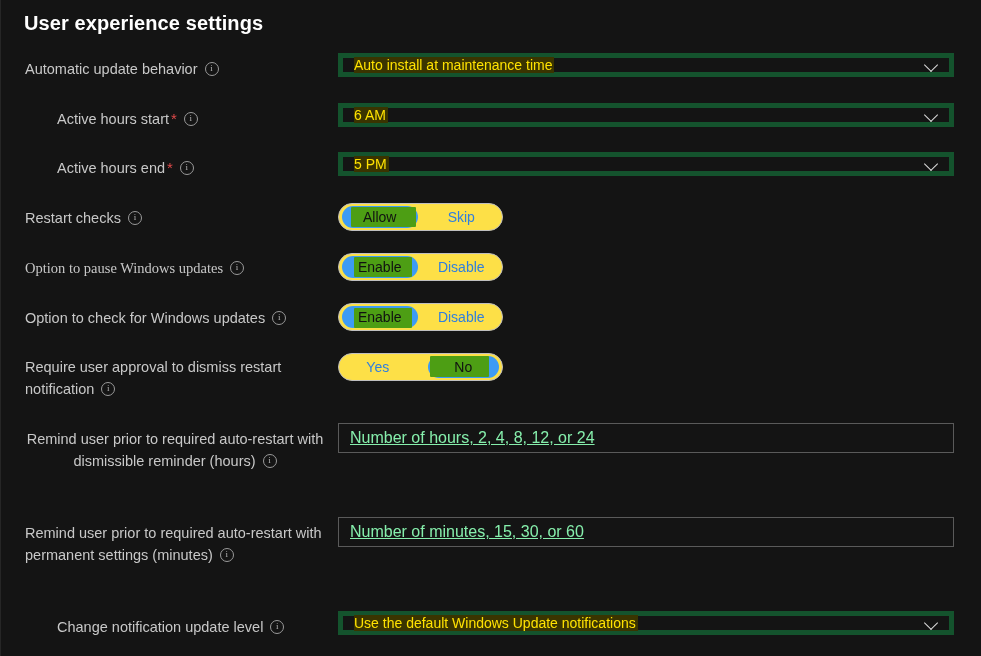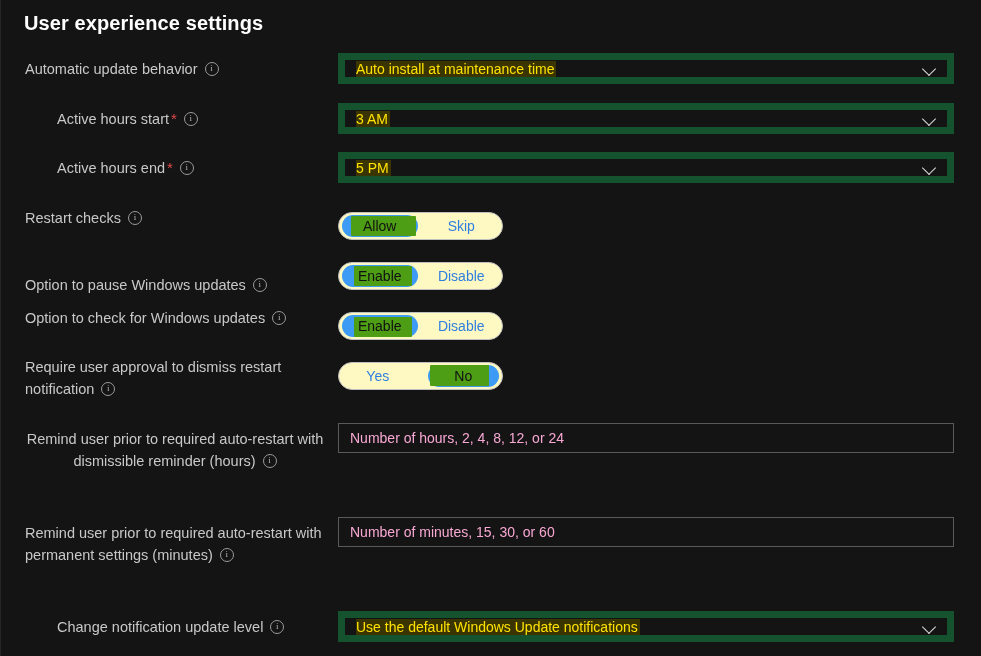--- a/index.html
+++ b/index.html
@@ -74,22 +74,22 @@
   }
 
   
   .control {
     position: absolute;
     left: 337px;
     width: 616px;
     box-sizing: border-box;
   }
   .dropdown {
-    height: 31px;
-    border: 7px solid #14532d;
+    height: 24px;
+    border: 5px solid #14532d;
     background: #141414;
     display: flex;
     align-items: center;
     padding: 0 9px 0 11px;
     box-sizing: border-box;
   }
   .dropdown .value {
     flex: 1;
     font-size: 14px;
     color: #ffe200;
@@ -124,38 +124,38 @@
   .textfield {
     height: 30px;
     border: 1px solid #5a5a5a;
     background: #141414;
     display: flex;
     align-items: center;
     padding: 0 11px;
     box-sizing: border-box;
   }
   .textfield .ph {
-    font-size: 14px;
-    color: #f9a8d4;
+    font-size: 16px;
+    color: #86efac;
+    text-decoration: underline;
   }
 
   
   .segmented {
     position: absolute;
     left: 337px;
     height: 28px;
     width: 165px;
     border: 1px solid #bfbfbf;
     border-radius: 15px;
     box-sizing: border-box;
     display: flex;
     align-items: center;
-    background: #fef9c3;
+    background: #fde047;
     overflow: visible;
-    margin-top: 9px;
   }
   .seg {
     flex: 1 1 50%;
     height: 22px;
     margin: 0 3px;
     border-radius: 11px;
     display: flex;
     align-items: center;
     justify-content: center;
     font-size: 14px;
@@ -192,42 +192,42 @@
   <div class="page-title">User experience settings</div>
 
   <div class="label" style="top:58px;"><span>Automatic update behavior</span><span class="info-icon"></span></div>
   <div class="control dropdown" style="top:53px;">
     <div class="value"><span class="hl">Auto install at maintenance time</span></div>
     <div class="chev"></div>
   </div>
 
   <div class="label indent" style="top:108px;"><span>Active hours start</span><span class="req-star">*</span><span class="info-icon"></span></div>
   <div class="control dropdown" style="top:103px;">
-    <div class="value"><span class="hl">3 AM</span></div>
+    <div class="value"><span class="hl">6 AM</span></div>
     <div class="chev"></div>
   </div>
 
   <div class="label indent" style="top:157px;"><span>Active hours end</span><span class="req-star">*</span><span class="info-icon"></span></div>
   <div class="control dropdown" style="top:152px;">
     <div class="value"><span class="hl">5 PM</span></div>
     <div class="chev"></div>
   </div>
 
   <div class="label" style="top:207px;"><span>Restart checks</span><span class="info-icon"></span></div>
   <div class="segmented" style="top:203px;">
     <div class="seg selected mark-allow">
         <span class="mark"></span>
         <span class="txt">Allow</span>
       </div>
     <div class="seg">
         <span class="txt">Skip</span>
       </div>
   </div>
 
-  <div class="label" style="top:274px;"><span>Option to pause Windows updates</span><span class="info-icon"></span></div>
+  <div class="label" style="top:257px;font-family:Liberation Serif, serif;"><span>Option to pause Windows updates</span><span class="info-icon"></span></div>
   <div class="segmented" style="top:253px;">
     <div class="seg selected mark-enable">
         <span class="mark"></span>
         <span class="txt">Enable</span>
       </div>
     <div class="seg">
         <span class="txt">Disable</span>
       </div>
   </div>
 

